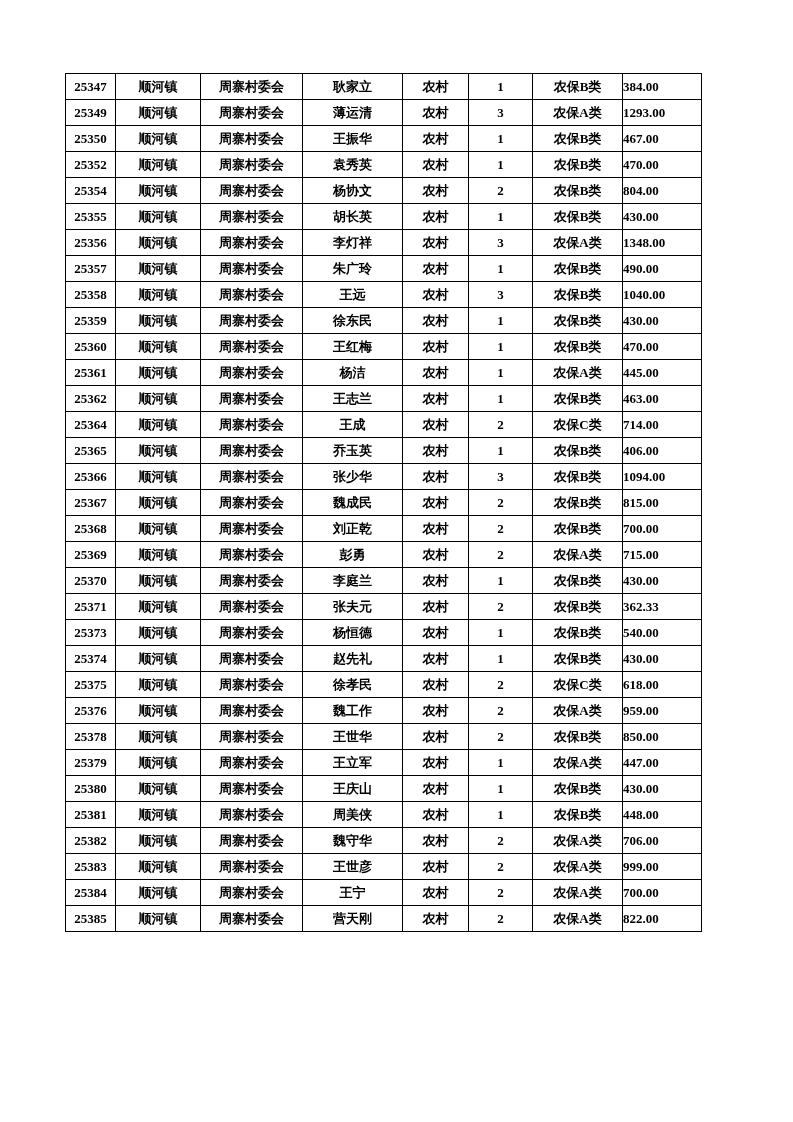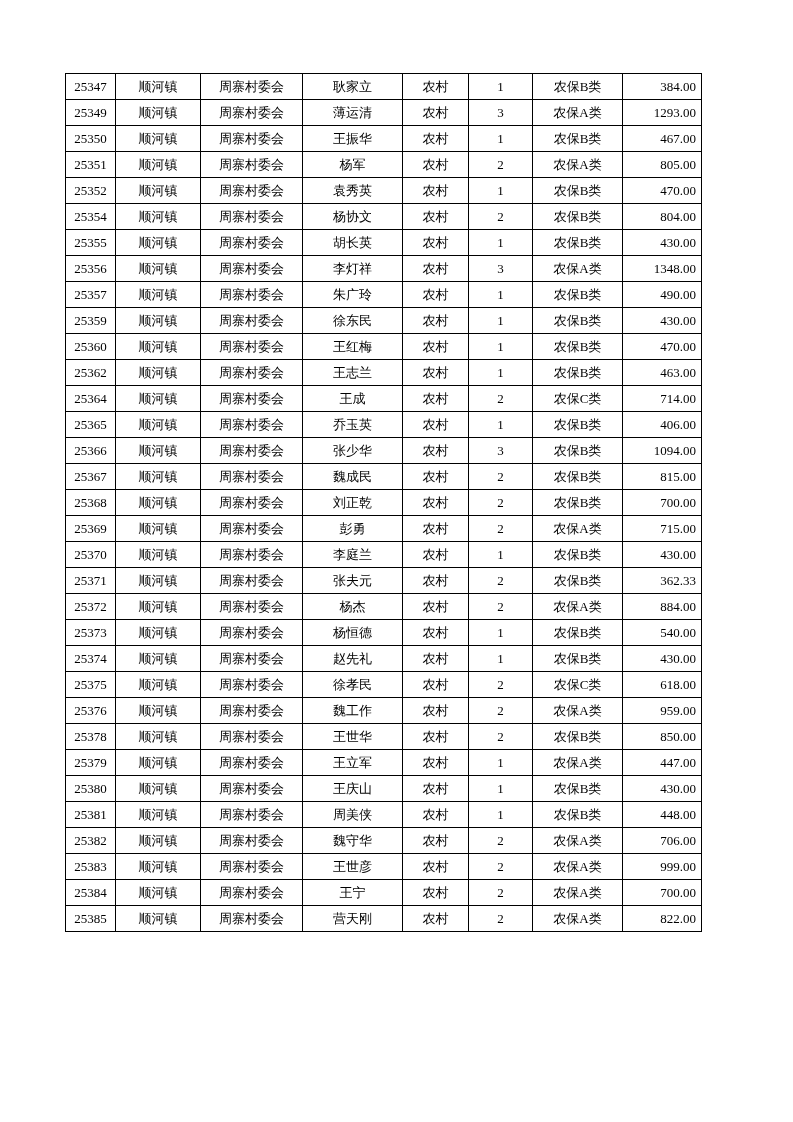--- a/index.html
+++ b/index.html
@@ -6,20 +6,21 @@
   html, body {
     background: #ffffff;
     font-family: "Liberation Serif", "DejaVu Serif", serif;
   }
   .page {
     position: relative;
     width: 793px;
     height: 1122px;
     background: #ffffff;
     overflow: hidden;
+    font-weight: bold;
   }
   table.data-table {
     position: absolute;
     left: 65px;
     top: 73px;
     width: 636px;
     border-collapse: collapse;
     table-layout: fixed;
   }
   table.data-table td {
@@ -28,22 +29,22 @@
     font-size: 13px;
     line-height: 25px;
     color: #000000;
     text-align: center;
     white-space: nowrap;
     overflow: hidden;
     padding: 0;
   }
   
   table.data-table td:nth-child(8) {
-    text-align: right;
-    padding-right: 5px;
+    text-align: left;
+    padding-right: 20px;
   }
 </style>
 </head>
 <body>
 
 <div class="page">
   <table class="data-table">
     <colgroup>
       <col style="width:50px">
       <col style="width:85px">
@@ -79,30 +80,20 @@
           <td>25350</td>
           <td>顺河镇</td>
           <td>周寨村委会</td>
           <td>王振华</td>
           <td>农村</td>
           <td>1</td>
           <td>农保B类</td>
           <td>467.00</td>
         </tr>
         <tr>
-          <td>25351</td>
-          <td>顺河镇</td>
-          <td>周寨村委会</td>
-          <td>杨军</td>
-          <td>农村</td>
-          <td>2</td>
-          <td>农保A类</td>
-          <td>805.00</td>
-        </tr>
-        <tr>
           <td>25352</td>
           <td>顺河镇</td>
           <td>周寨村委会</td>
           <td>袁秀英</td>
           <td>农村</td>
           <td>1</td>
           <td>农保B类</td>
           <td>470.00</td>
         </tr>
         <tr>
@@ -139,38 +130,58 @@
           <td>25357</td>
           <td>顺河镇</td>
           <td>周寨村委会</td>
           <td>朱广玲</td>
           <td>农村</td>
           <td>1</td>
           <td>农保B类</td>
           <td>490.00</td>
         </tr>
         <tr>
+          <td>25358</td>
+          <td>顺河镇</td>
+          <td>周寨村委会</td>
+          <td>王远</td>
+          <td>农村</td>
+          <td>3</td>
+          <td>农保B类</td>
+          <td>1040.00</td>
+        </tr>
+        <tr>
           <td>25359</td>
           <td>顺河镇</td>
           <td>周寨村委会</td>
           <td>徐东民</td>
           <td>农村</td>
           <td>1</td>
           <td>农保B类</td>
           <td>430.00</td>
         </tr>
         <tr>
           <td>25360</td>
           <td>顺河镇</td>
           <td>周寨村委会</td>
           <td>王红梅</td>
           <td>农村</td>
           <td>1</td>
           <td>农保B类</td>
           <td>470.00</td>
+        </tr>
+        <tr>
+          <td>25361</td>
+          <td>顺河镇</td>
+          <td>周寨村委会</td>
+          <td>杨洁</td>
+          <td>农村</td>
+          <td>1</td>
+          <td>农保A类</td>
+          <td>445.00</td>
         </tr>
         <tr>
           <td>25362</td>
           <td>顺河镇</td>
           <td>周寨村委会</td>
           <td>王志兰</td>
           <td>农村</td>
           <td>1</td>
           <td>农保B类</td>
           <td>463.00</td>
@@ -247,30 +258,20 @@
         </tr>
         <tr>
           <td>25371</td>
           <td>顺河镇</td>
           <td>周寨村委会</td>
           <td>张夫元</td>
           <td>农村</td>
           <td>2</td>
           <td>农保B类</td>
           <td>362.33</td>
-        </tr>
-        <tr>
-          <td>25372</td>
-          <td>顺河镇</td>
-          <td>周寨村委会</td>
-          <td>杨杰</td>
-          <td>农村</td>
-          <td>2</td>
-          <td>农保A类</td>
-          <td>884.00</td>
         </tr>
         <tr>
           <td>25373</td>
           <td>顺河镇</td>
           <td>周寨村委会</td>
           <td>杨恒德</td>
           <td>农村</td>
           <td>1</td>
           <td>农保B类</td>
           <td>540.00</td>

